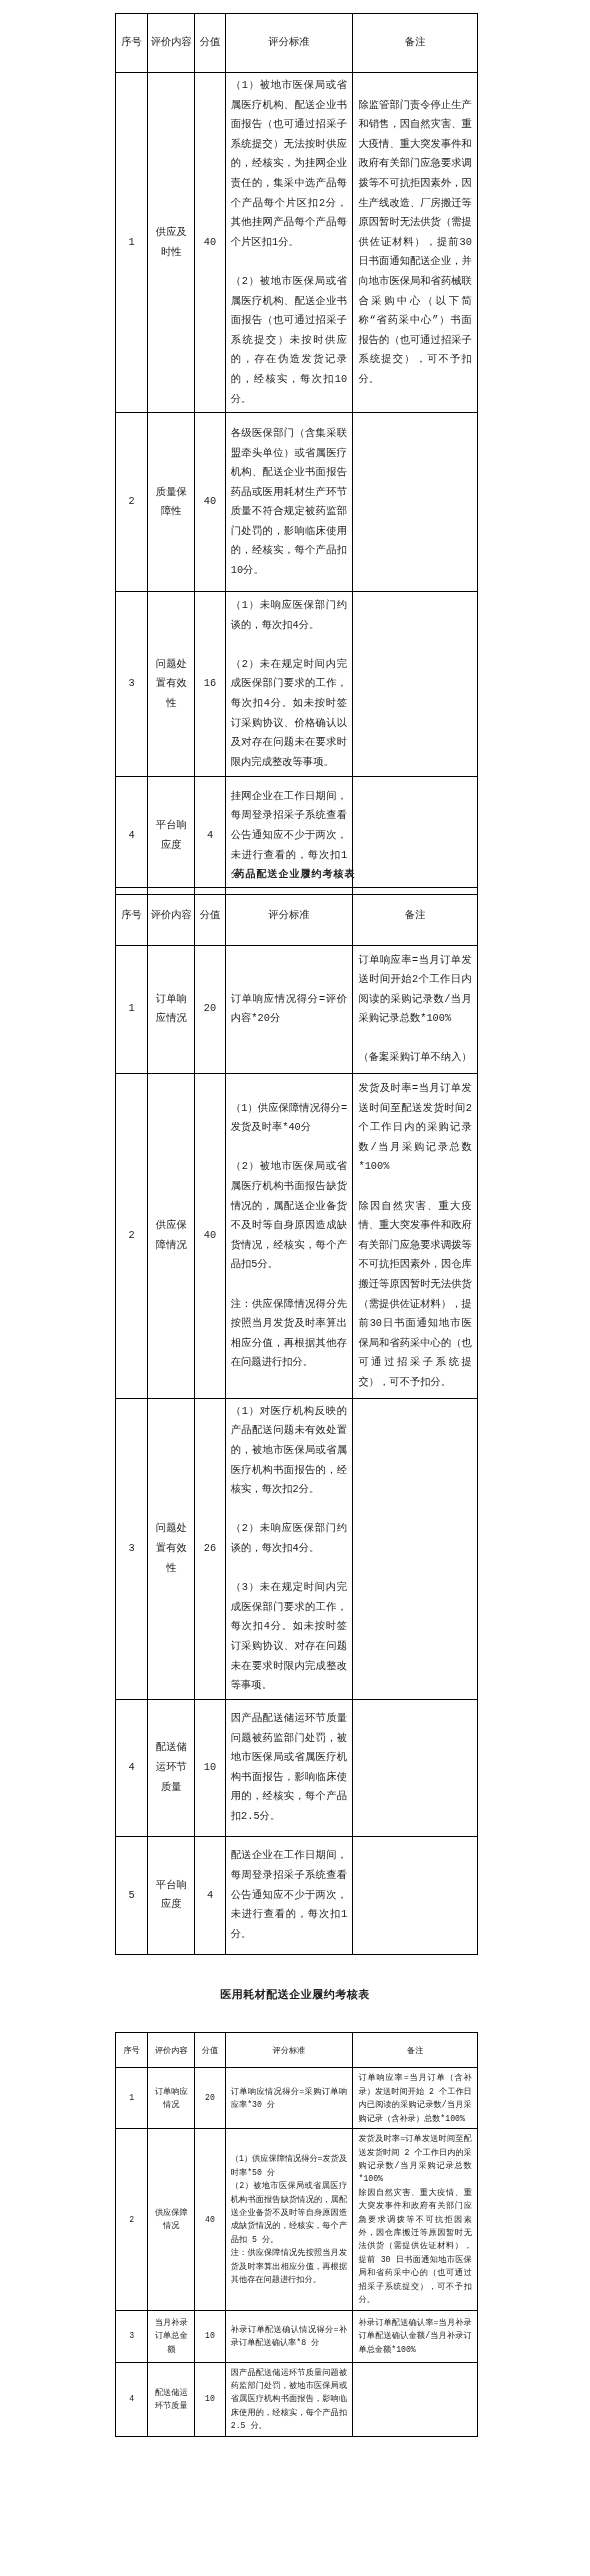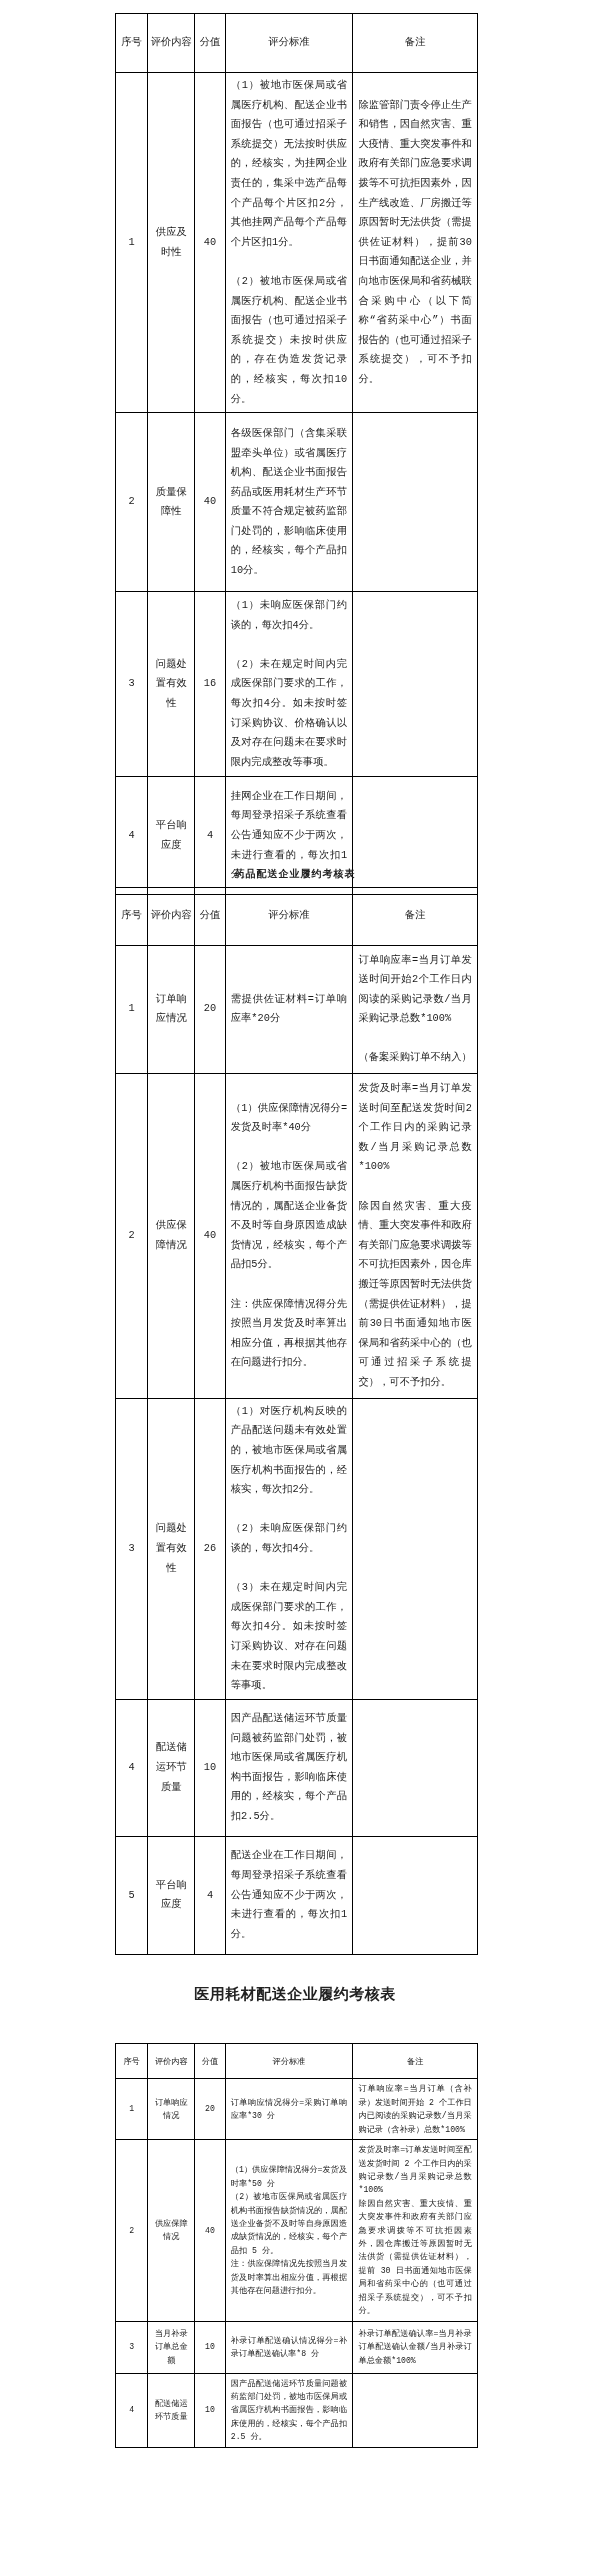--- a/index.html
+++ b/index.html
@@ -78,21 +78,21 @@
 
   
   .tbl-title{
     font-family:"Liberation Sans","DejaVu Sans",sans-serif;
     font-weight:600;
     color:#222222;
     text-align:center;
     margin:0;
   }
   .title-drug{font-size:10px;letter-spacing:1px;margin-top:-29px;margin-bottom:5px;height:15.5px;line-height:15.5px;}
-  .title-consumable{font-size:15px;letter-spacing:0.5px;margin-top:32px;margin-bottom:42px;height:14.4px;line-height:14.4px;}
+  .title-consumable{font-size:11px;letter-spacing:0.5px;margin-top:32px;margin-bottom:31px;height:14.4px;line-height:14.4px;}
 </style>
 </head>
 <body>
 
 <div class="doc">
 
   <div class="tbl-wrap">
     <table id="t0" class="tbl loose">
       <colgroup>
         <col class="col-no">
@@ -174,21 +174,21 @@
             <th>评分标准</th>
             <th>备注</th>
           </tr>
         </thead>
         <tbody>
           <tr class="r0">
             <td class="c-no">1</td>
             <td class="c-content">订单响应情况</td>
             <td class="c-score">20</td>
             <td class="c-std">
-              <div class="para">需提供佐证材料=订单响应率*20分</div>
+              <div class="para">订单响应情况得分=评价内容*20分</div>
             </td>
             <td class="c-note">
               <div class="para">订单响应率=当月订单发送时间开始2个工作日内阅读的采购记录数/当月采购记录总数*100%</div>
               <div class="para">（备案采购订单不纳入）</div>
             </td>
           </tr>
           <tr class="r1">
             <td class="c-no">2</td>
             <td class="c-content">供应保障情况</td>
             <td class="c-score">40</td>

